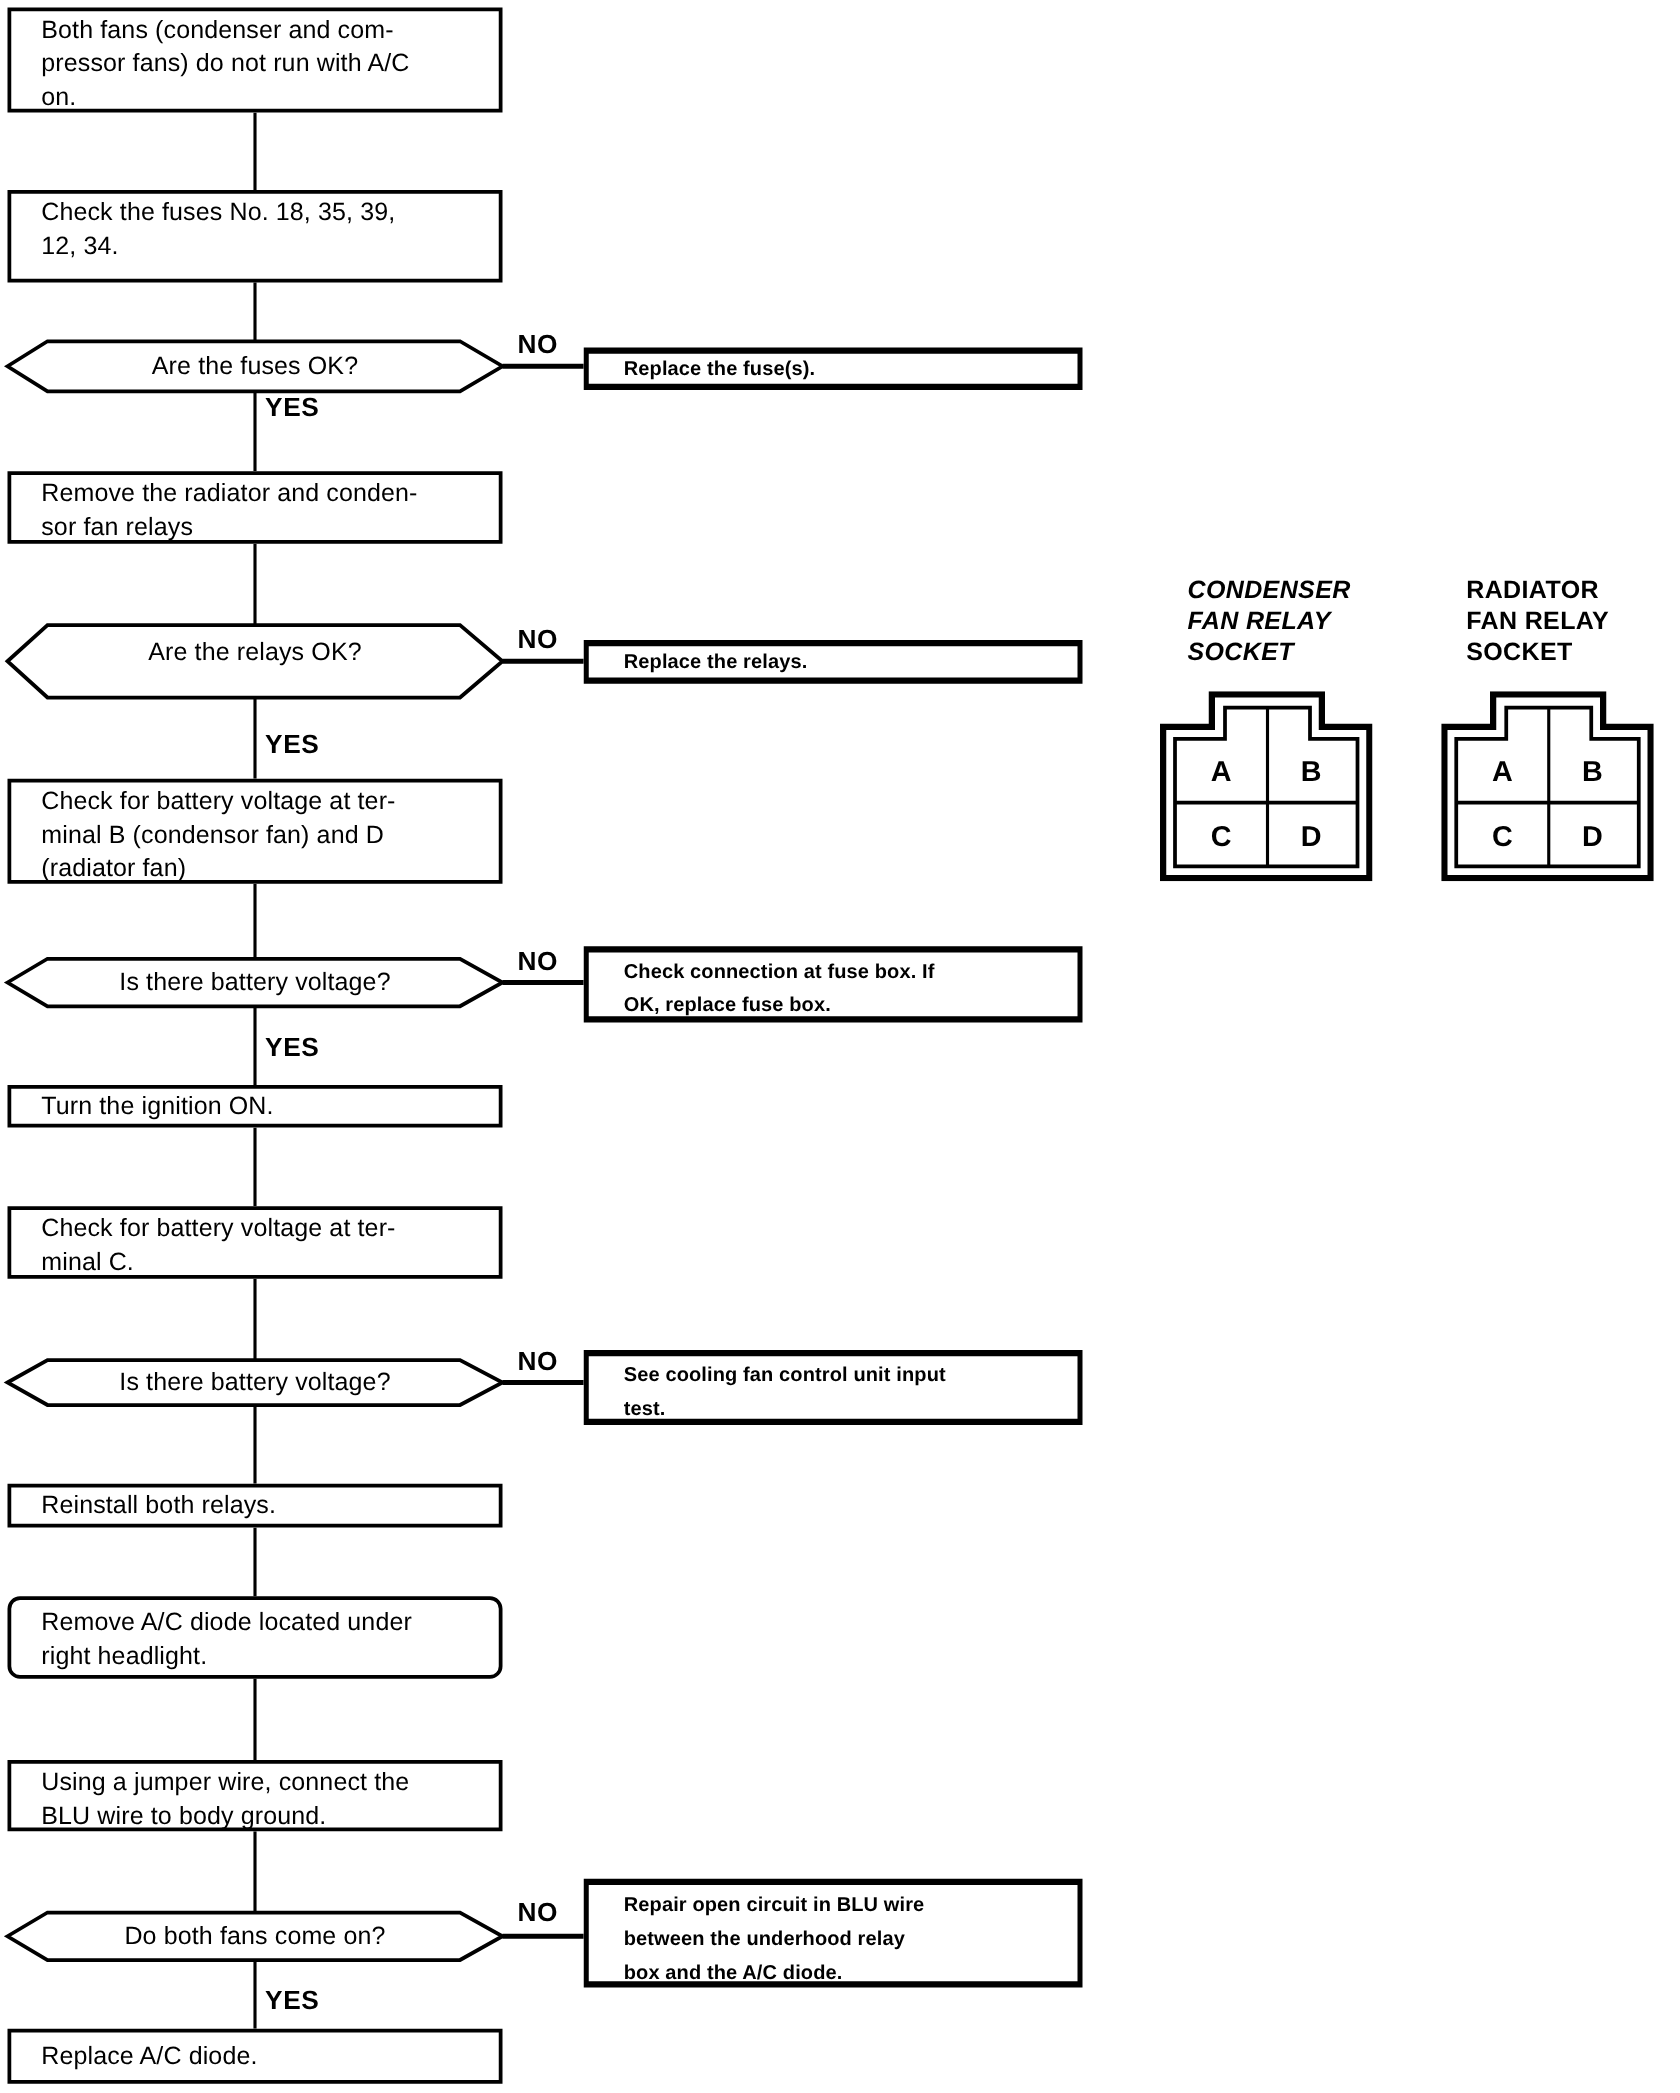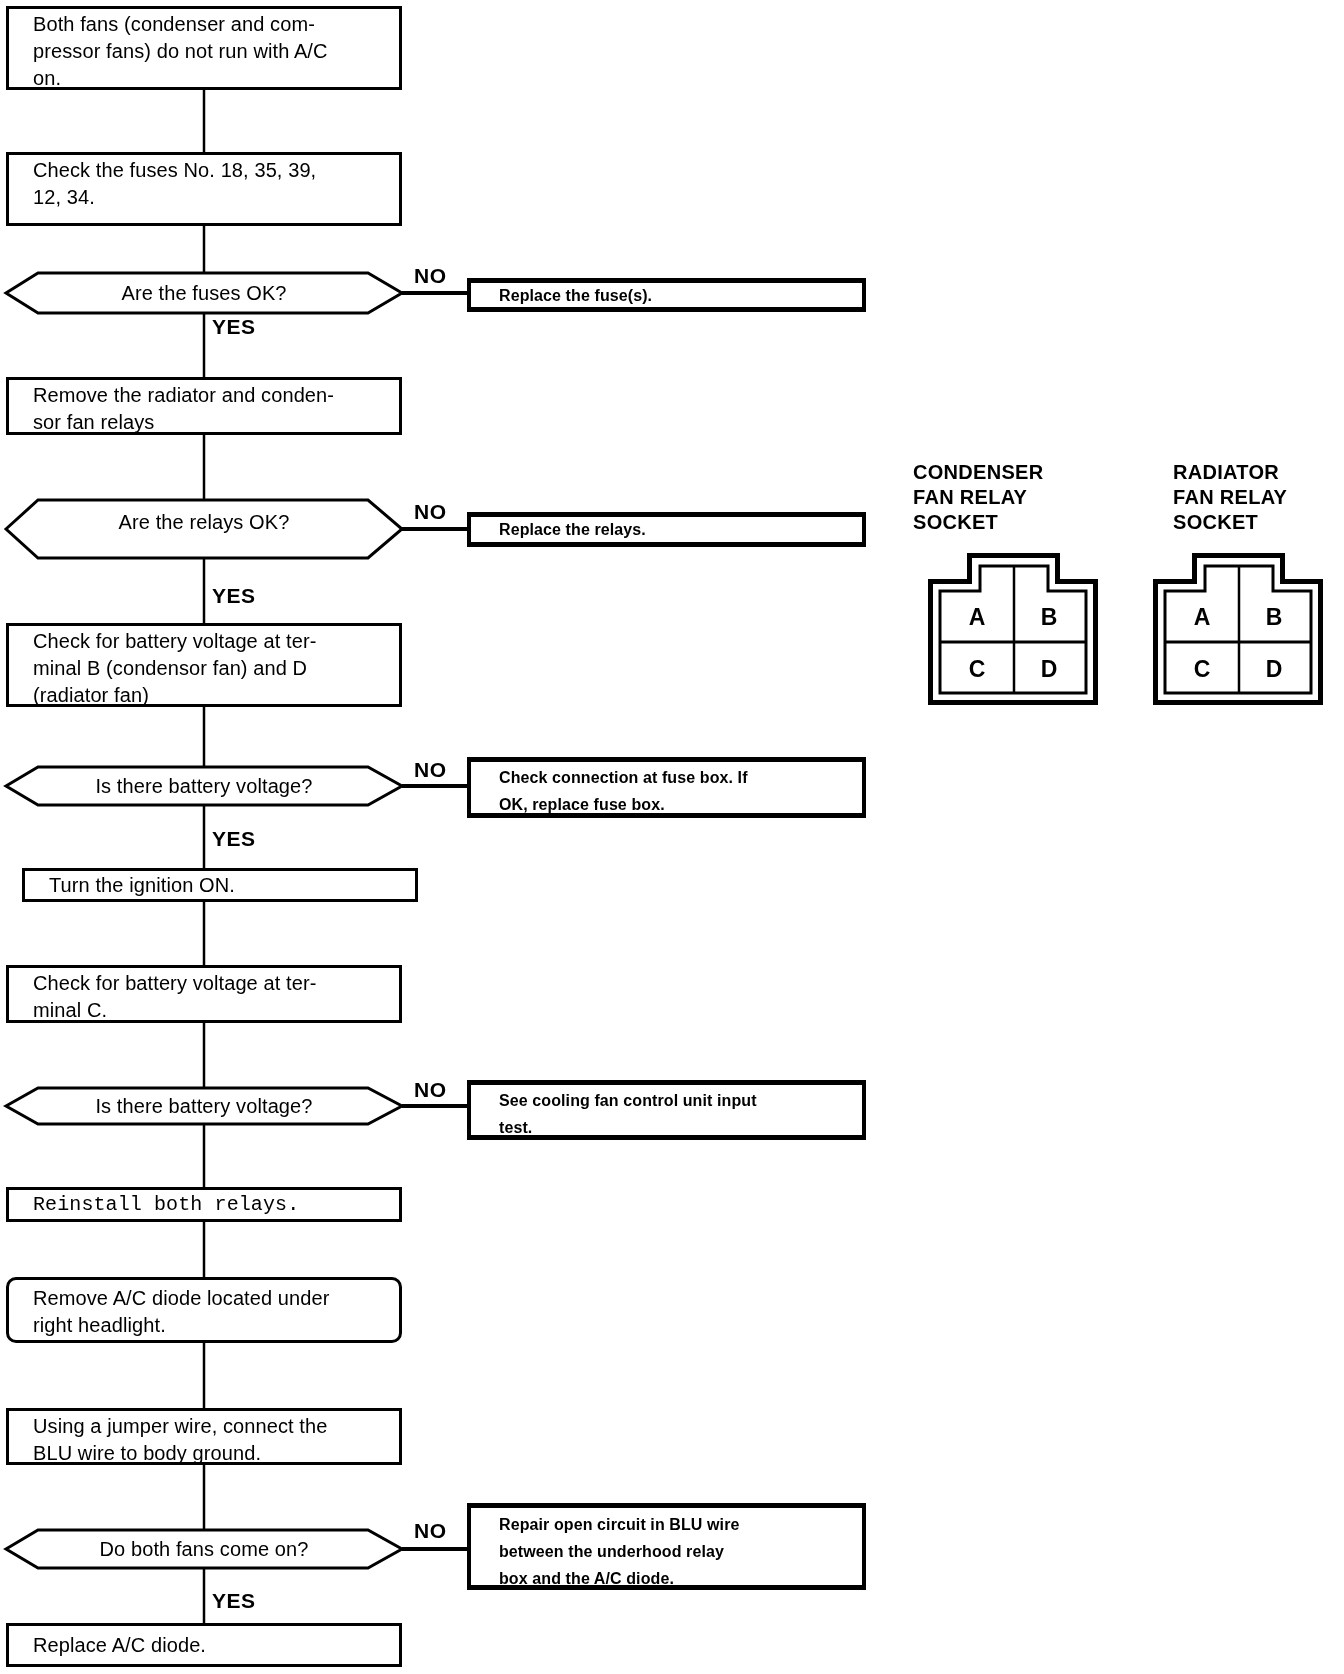--- a/index.html
+++ b/index.html
@@ -88,30 +88,30 @@
     <span class="line">Remove the radiator and conden-</span>
     <span class="line">sor fan relays</span>
   </div>
 
   <div class="pbox" style="top:623px;height:84px;">
     <span class="line">Check for battery voltage at ter-</span>
     <span class="line">minal B (condensor fan) and D</span>
     <span class="line">(radiator fan)</span>
   </div>
 
-  <div class="pbox center" style="top:868px;height:34px;margin-left:16px;">
+  <div class="pbox center" style="top:868px;height:34px;">
     <span class="line">Turn the ignition ON.</span>
   </div>
 
   <div class="pbox" style="top:965px;height:58px;">
     <span class="line">Check for battery voltage at ter-</span>
     <span class="line">minal C.</span>
   </div>
 
-  <div class="pbox center" style="top:1187px;height:35px;font-family:Liberation Mono, monospace;">
+  <div class="pbox center" style="top:1187px;height:35px;">
     <span class="line">Reinstall both relays.</span>
   </div>
 
   <div class="pbox" style="top:1277px;height:66px;padding-top:5px;border-radius:10px;">
     <span class="line">Remove A/C diode located under</span>
     <span class="line">right headlight.</span>
   </div>
 
   <div class="pbox" style="top:1408px;height:57px;">
     <span class="line">Using a jumper wire, connect the</span>
@@ -156,21 +156,21 @@
   <div class="branch-label" style="left:212px;top:584px;">YES</div>
   <div class="branch-label" style="left:212px;top:827px;">YES</div>
   <div class="branch-label" style="left:212px;top:1589px;">YES</div>
 
   <div class="branch-label" style="left:414px;top:264px;">NO</div>
   <div class="branch-label" style="left:414px;top:500px;">NO</div>
   <div class="branch-label" style="left:414px;top:758px;">NO</div>
   <div class="branch-label" style="left:414px;top:1078px;">NO</div>
   <div class="branch-label" style="left:414px;top:1519px;">NO</div>
 
-  <div class="socket-title" style="left:913px;top:460px;width:160px;">
+  <div class="socket-title" style="left:950px;top:460px;width:160px;font-style:italic;">
     <span>CONDENSER</span>
     <span>FAN RELAY</span>
     <span>SOCKET</span>
   </div>
   <div class="socket-title" style="left:1173px;top:460px;width:160px;">
     <span>RADIATOR</span>
     <span>FAN RELAY</span>
     <span>SOCKET</span>
   </div>
 

